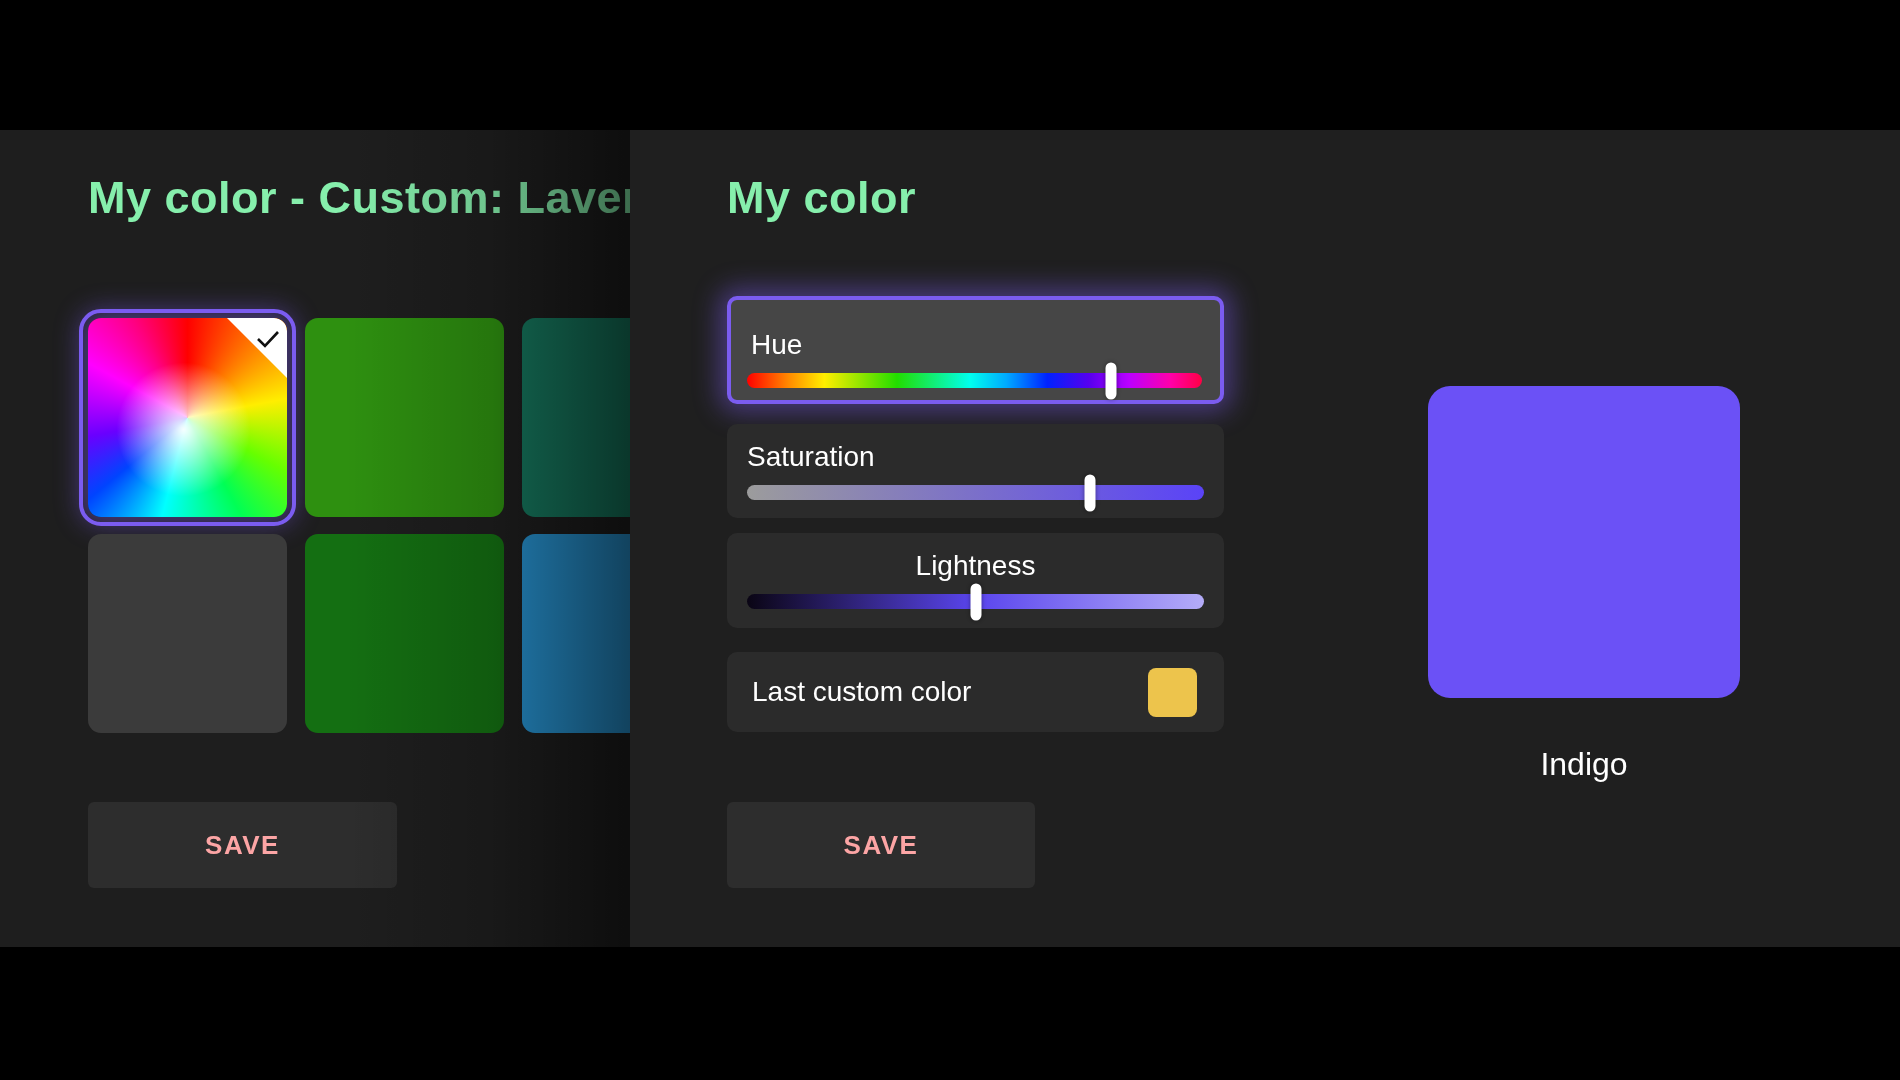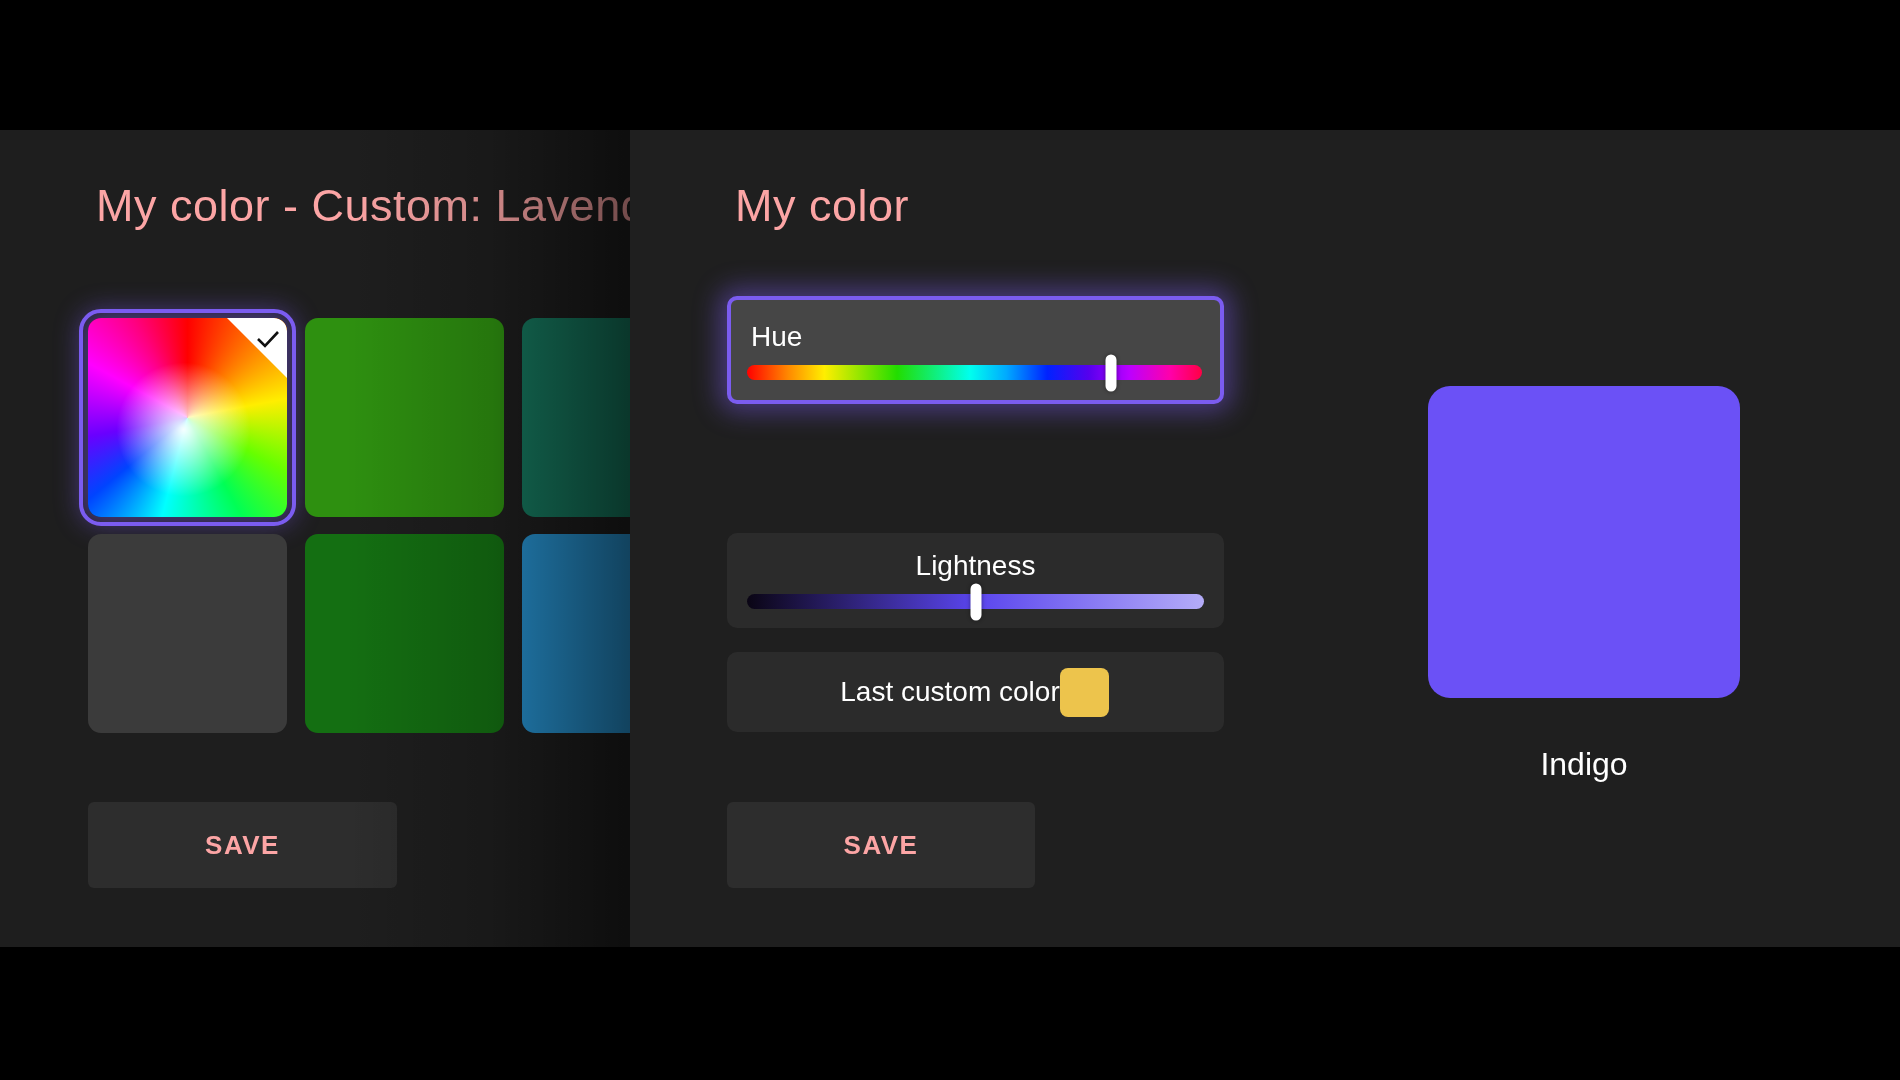--- a/index.html
+++ b/index.html
@@ -4,22 +4,22 @@
 <style>
   html,body{margin:0;padding:0;background:#000;overflow:hidden;}
   .stage{position:relative;width:1900px;height:1080px;background:#000;
          font-family:"Liberation Sans",sans-serif;color:#fff;}
 
   
   .left-screen{position:absolute;left:0;top:130px;width:630px;height:817px;
                background:#1e1e1e;overflow:hidden;}
   .left-screen .shadow{position:absolute;inset:0;z-index:6;pointer-events:none;
     background:linear-gradient(to right,rgba(0,0,0,0) 55%,rgba(0,0,0,.18) 78%,rgba(0,0,0,.55) 100%);}
-  .panel-title{position:absolute;left:88px;top:42px;font-size:45px;font-weight:400;
-               letter-spacing:.5px;color:#fca5a5;white-space:nowrap;margin:8px;}
+  .panel-title{position:absolute;left:88px;top:42px;font-size:45px;font-weight:700;
+               letter-spacing:.5px;color:#86efac;white-space:nowrap;margin:0;}
   .swatch-grid{position:absolute;left:88px;top:188px;display:grid;
                grid-template-columns:repeat(3,199px);grid-auto-rows:199px;gap:17px 18px;}
   .swatch{border-radius:13px;position:relative;}
   .swatch.selected{outline:4px solid #7b5cf0;outline-offset:5px;
                    box-shadow:0 0 26px 8px rgba(124,92,240,.45);}
   .swatch.spectrum{background:
       radial-gradient(circle at 48% 56%,rgba(255,255,255,.96) 0%,rgba(255,255,255,0) 44%),
       conic-gradient(from 0deg at 50% 50%,
         #ff0000,#ff8000 12%,#ffee00 22%,#66ff00 33%,#00ff55 42%,#00ffff 54%,
         #0044ff 64%,#6a00ff 72%,#ff00ff 83%,#ff0080 92%,#ff0000);overflow:hidden;}
@@ -29,36 +29,36 @@
   .corner svg{position:absolute;top:-54px;right:4px;}
 
   
   .dialog{position:absolute;left:630px;top:130px;width:1270px;height:817px;background:#1f1f1f;}
   .dialog .panel-title{left:97px;}
 
   .card{position:absolute;left:97px;width:497px;background:#2b2b2b;border-radius:10px;
         box-sizing:border-box;padding:16px 20px 0 20px;}
   .card-label{font-size:28px;line-height:34px;color:#fff;}
   .card.hue{top:166px;height:108px;background:#464646;border:4px solid #7b5cf0;
-            box-shadow:0 0 26px 8px rgba(124,92,240,.45);padding:20px 18px 0 16px;}
+            box-shadow:0 0 26px 8px rgba(124,92,240,.45);padding:28px 18px 0 16px;}
   .card.hue .card-label{padding-left:4px;}
   .card.sat{top:294px;height:94px;}
   .card.light{top:403px;height:95px;text-align:center;}
 
   .track{position:relative;margin-top:11px;height:15px;border-radius:8px;}
   .hue-track{background:linear-gradient(to right,
       #ff0000 0%,#ff8800 9%,#ffee00 17%,#22dd00 33%,#00ffee 49%,#00aaff 57%,
       #0022ff 66%,#5500ee 75%,#bb00ff 84%,#ff00aa 93%,#ff0044 100%);}
   .sat-track{background:linear-gradient(to right,#9c9c9c,#5a43f7);}
   .light-track{background:linear-gradient(to right,#0a0514,#5a45ee 50%,#b4acf8 100%);}
   .thumb{position:absolute;top:50%;width:11px;height:37px;background:#fff;border-radius:6px;
          transform:translate(-50%,-50%);box-shadow:0 0 4px rgba(0,0,0,.45);}
 
   .card.last{top:522px;height:80px;display:flex;align-items:center;
-             justify-content:center;padding:0 27px 0 25px;}
+             justify-content:space-between;padding:0 27px 0 25px;}
   .mini-swatch{width:49px;height:49px;border-radius:8px;}
 
   .save-btn{position:absolute;width:308px;height:86px;border:none;border-radius:6px;
             background:#2d2d2d;color:#fca5a5;font-family:"Liberation Sans",sans-serif;
             font-size:26px;font-weight:700;letter-spacing:1.5px;cursor:pointer;}
   .left-screen .save-btn{left:88px;top:672px;width:309px;}
   .dialog .save-btn{left:97px;top:672px;}
 
   .preview{position:absolute;left:798px;top:256px;width:312px;text-align:center;}
   .preview-square{width:312px;height:312px;border-radius:22px;}
@@ -94,20 +94,26 @@
   <section class="dialog">
     <h1 class="panel-title">My color</h1>
 
     <div class="card hue">
       <div class="card-label">Hue</div>
       <div class="track hue-track">
         <div class="thumb" id="thumb-0" style="left: 80%;"></div>
       </div>
     </div>
 
+    <div class="card sat">
+      <div class="card-label">Saturation</div>
+      <div class="track sat-track">
+        <div class="thumb" id="thumb-1" style="left: 75%;"></div>
+      </div>
+    </div>
 
     <div class="card light">
       <div class="card-label">Lightness</div>
       <div class="track light-track">
         <div class="thumb" id="thumb-2" style="left: 50%;"></div>
       </div>
     </div>
 
     <div class="card last">
       <div class="card-label">Last custom color</div>

